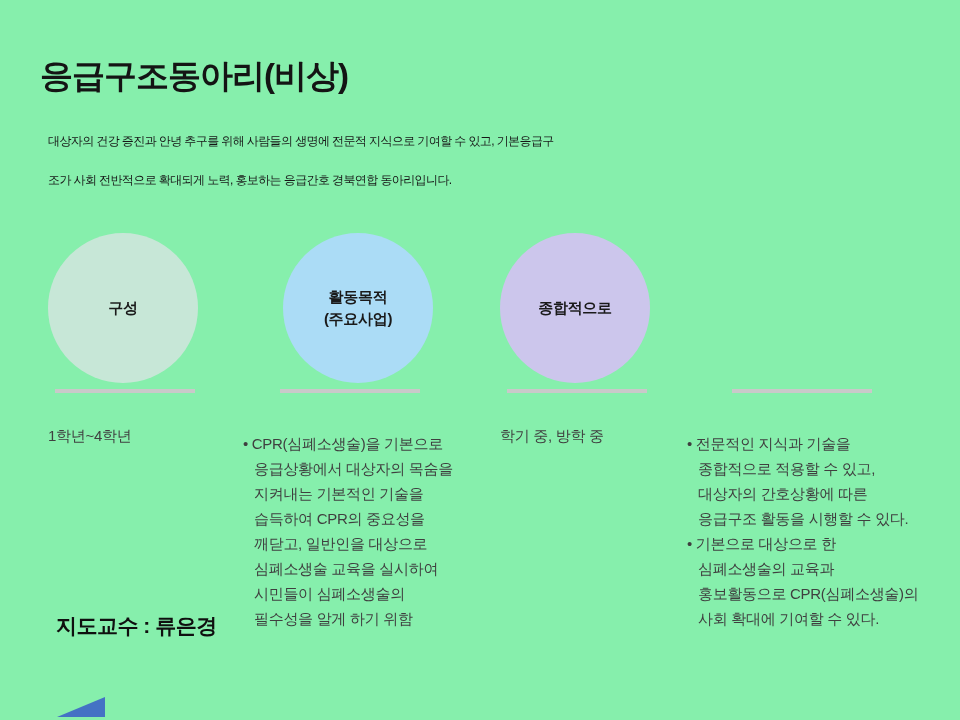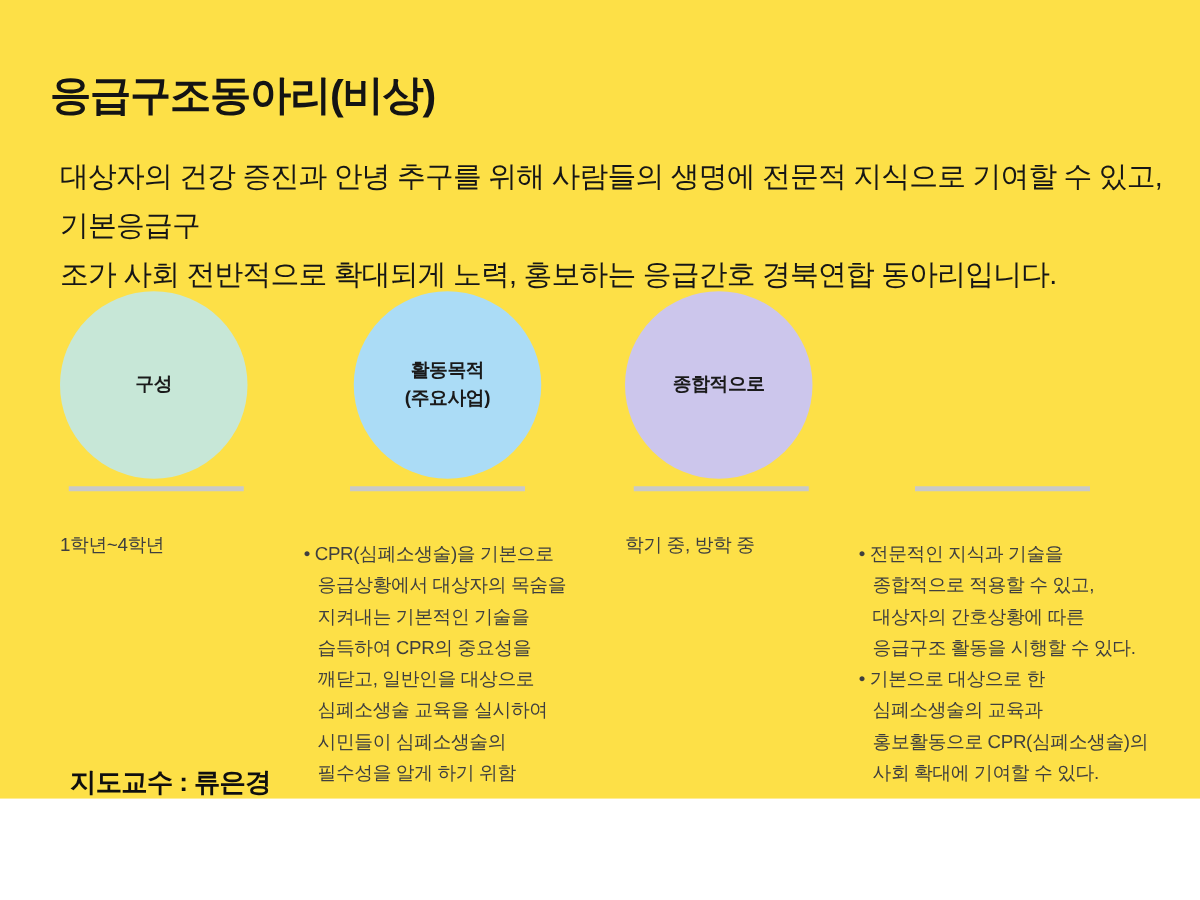--- a/index.html
+++ b/index.html
@@ -1,26 +1,26 @@
 <!DOCTYPE html>
 <html><head>
 <meta charset="utf-8">
 <style>
   html,body{margin:0;padding:0;background:#ffffff;}
   body{font-family:"Liberation Sans","DejaVu Sans",sans-serif;}
-  .slide{position:relative;width:960px;height:639px;background:#fde047;overflow:hidden;}
+  .slide{position:relative;width:960px;height:720px;background:#86efac;overflow:hidden;}
 
   .title{
     position:absolute;left:40px;top:54px;margin:0;
     font-size:33px;font-weight:800;color:#141414;letter-spacing:-1px;
     white-space:nowrap;
   }
   .desc{
     position:absolute;left:48px;top:122px;width:900px;margin:0;
-    font-size:23px;line-height:39px;color:#161616;letter-spacing:-0.6px;
+    font-size:12px;line-height:39px;color:#161616;letter-spacing:-0.6px;
     white-space:pre-line;
   }
 
   .circle{
     position:absolute;top:233px;width:150px;height:150px;border-radius:50%;
     display:flex;align-items:center;justify-content:center;text-align:center;
   }
   .circle-label{
     font-size:15px;font-weight:700;color:#1a1a1a;line-height:1.5;
     letter-spacing:-0.3px;white-space:pre-line;

